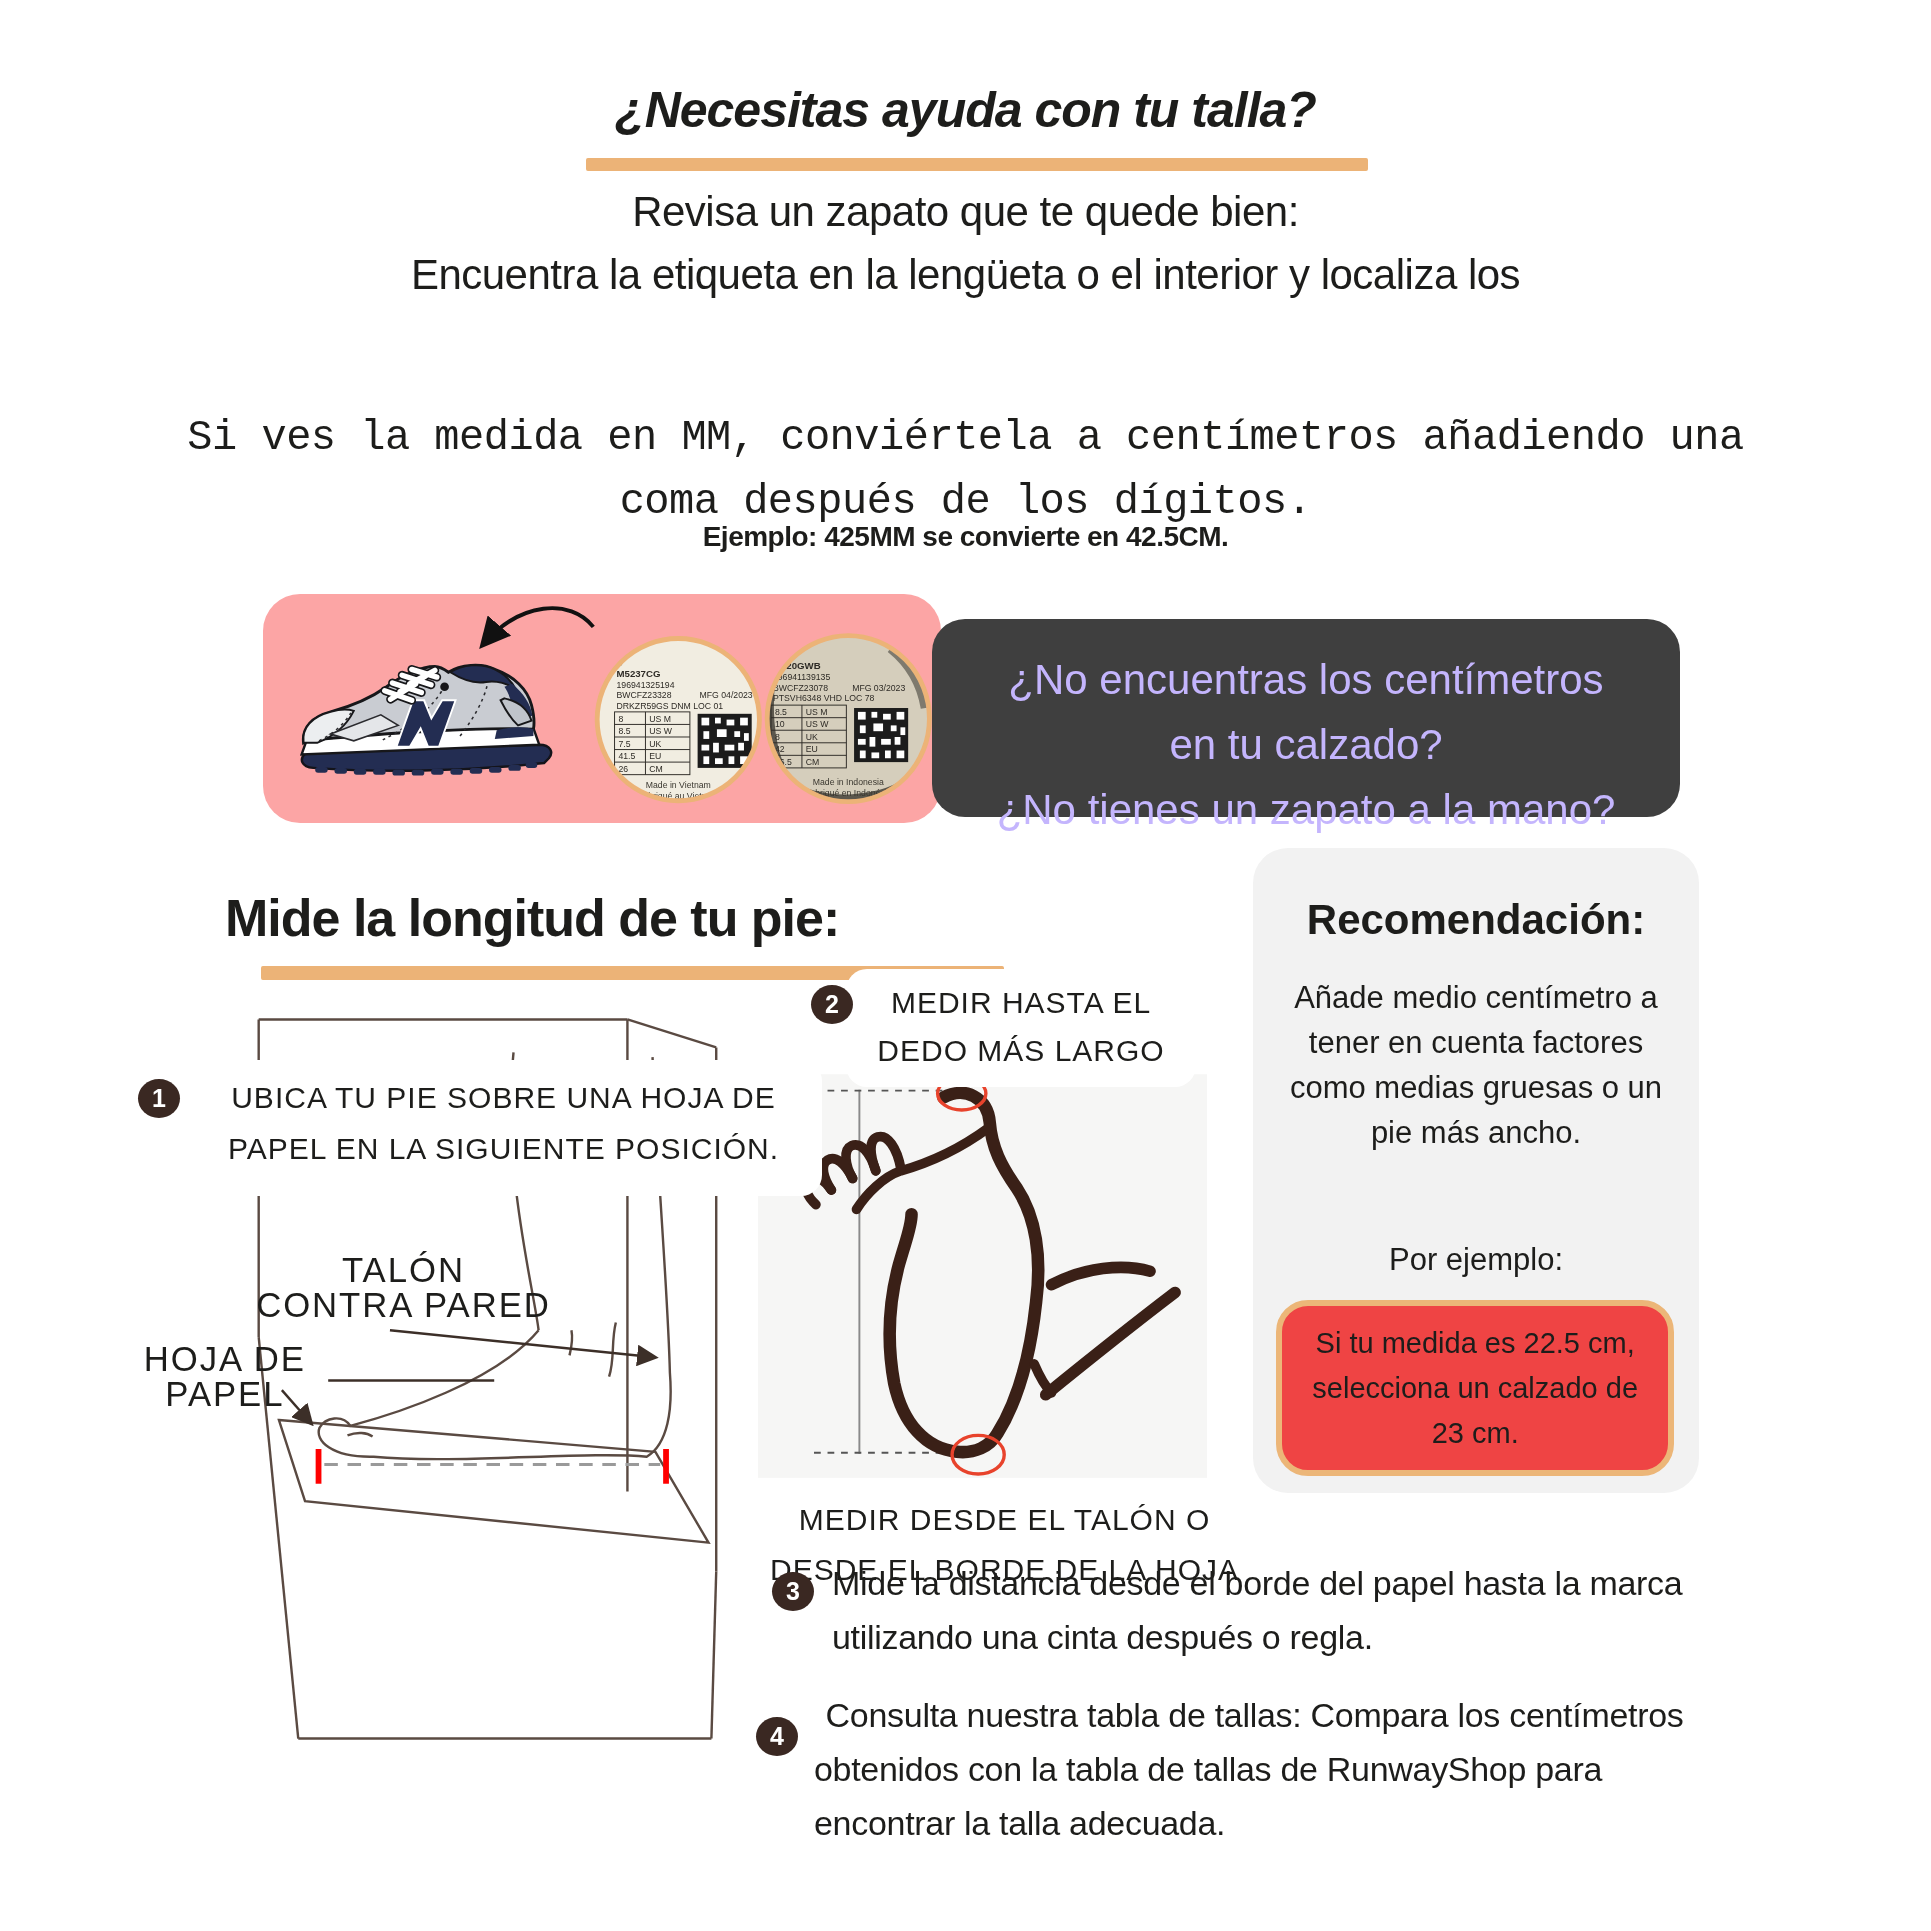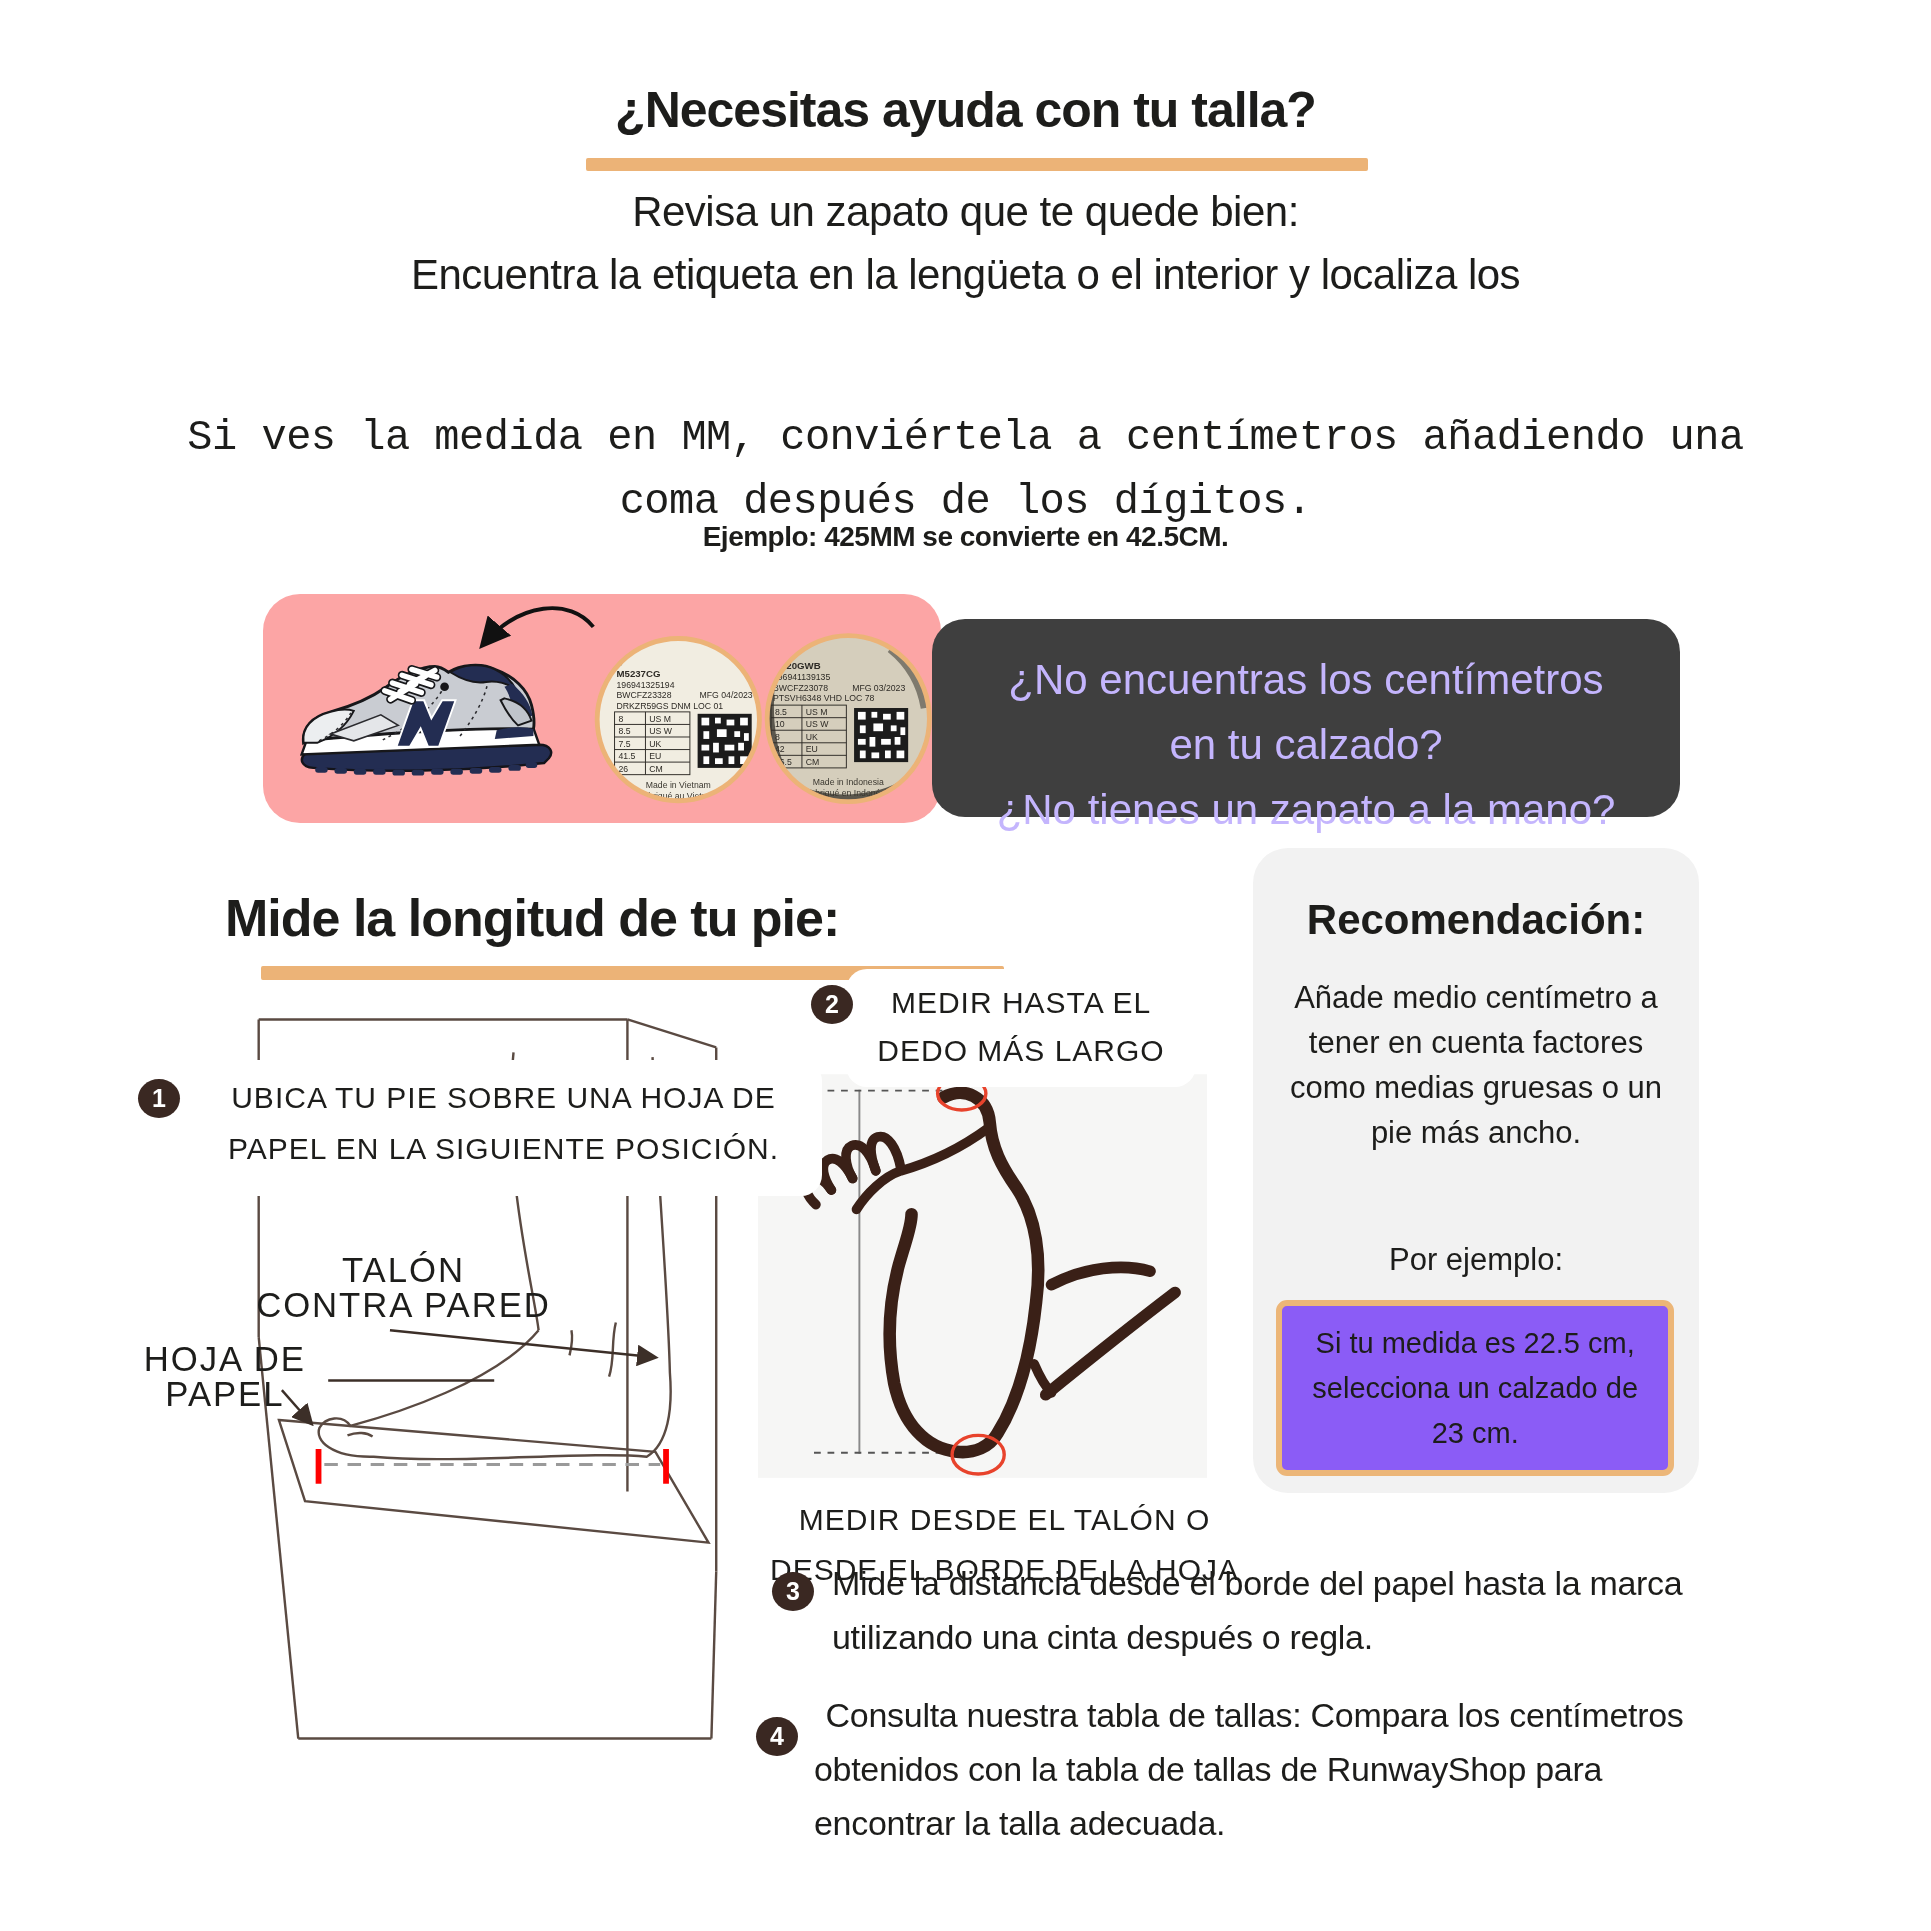--- a/index.html
+++ b/index.html
@@ -4,21 +4,21 @@
 <title>Guía de tallas</title>
 <style>
   html,body{margin:0;padding:0;background:#fff;}
   #canvas{position:relative;width:1931px;height:1931px;background:#fff;overflow:hidden;
           font-family:"Liberation Sans",sans-serif;color:#1d1d1b;}
   .abs{position:absolute;}
   .nowrap{white-space:nowrap;}
   .centered{left:0;width:1931px;text-align:center;}
   .line{display:block;}
   
-  .h-title{top:81px;font-size:50px;font-weight:800;letter-spacing:-1px;}
+  .h-title{top:81px;font-size:50px;font-weight:800;letter-spacing:-1px;font-style:italic;}
   .rule{background:#ecb377;border-radius:1.9px;}
   .rule-title{left:586px;top:158px;width:782px;height:12.6px;}
   .intro{top:180px;font-size:42px;line-height:63px;letter-spacing:-0.5px;}
   .mmtext{top:406px;font-size:42px;line-height:64px;letter-spacing:-0.5px;font-family:Liberation Mono, monospace;}
   .example-line{top:521px;font-size:28px;font-weight:800;letter-spacing:-0.5px;}
   
   .shoe-panel{left:263px;top:594px;width:678px;height:229px;background:#fca5a5;border-radius:37px;}
   
   .dark-box{left:932px;top:619px;width:748px;height:198px;background:#3f3f3f;border-radius:33px;
             color:#c4b5fd;text-align:center;font-size:42px;line-height:65px;padding-top:0;}
@@ -36,22 +36,22 @@
   .step2-box{left:846px;top:969px;width:350px;height:108px;padding-top:9.7px;
              font-size:30px;letter-spacing:1px;line-height:48px;}
   .heel-caption{left:734px;top:1495px;width:541px;text-align:center;
                 font-size:30px;letter-spacing:1px;line-height:50px;}
   .step-text{font-size:34px;line-height:54px;letter-spacing:-0.3px;}
   
   .reco-panel{left:1253px;top:848px;width:446px;height:645px;background:#f2f2f2;border-radius:35px;}
   .reco-title{left:0;top:48px;width:100%;text-align:center;font-size:42px;font-weight:800;}
   .reco-body{left:0;top:127px;width:100%;text-align:center;font-size:31px;line-height:45px;}
   .reco-ej{left:0;top:394px;width:100%;text-align:center;font-size:31px;}
-  .reco-example{left:23px;top:452px;width:367px;border:6.8px solid #ecb678;border-radius:11px;
-                padding:15.4px 9.7px 13.5px 9.7px;text-align:center;font-size:29px;line-height:45px;background:#8b5cf6;}
+  .reco-example{left:23px;top:452px;width:367px;border:6.8px solid #ecb678;border-radius:32px;
+                padding:15.4px 9.7px 13.5px 9.7px;text-align:center;font-size:29px;line-height:45px;background:#ef4444;}
   
   text{font-family:"Liberation Sans",sans-serif;fill:#1d1d1b;}
   .lblTiny{font-size:9px;fill:#2e2b26;}
   .lblTinyB{font-size:10px;font-weight:700;fill:#2e2b26;}
   .lblMade{font-size:9px;fill:#3a372f;}
   .diagLabel{font-size:36px;letter-spacing:2px;fill:#1d1d1b;}
 </style>
 </head>
 <body>
 

